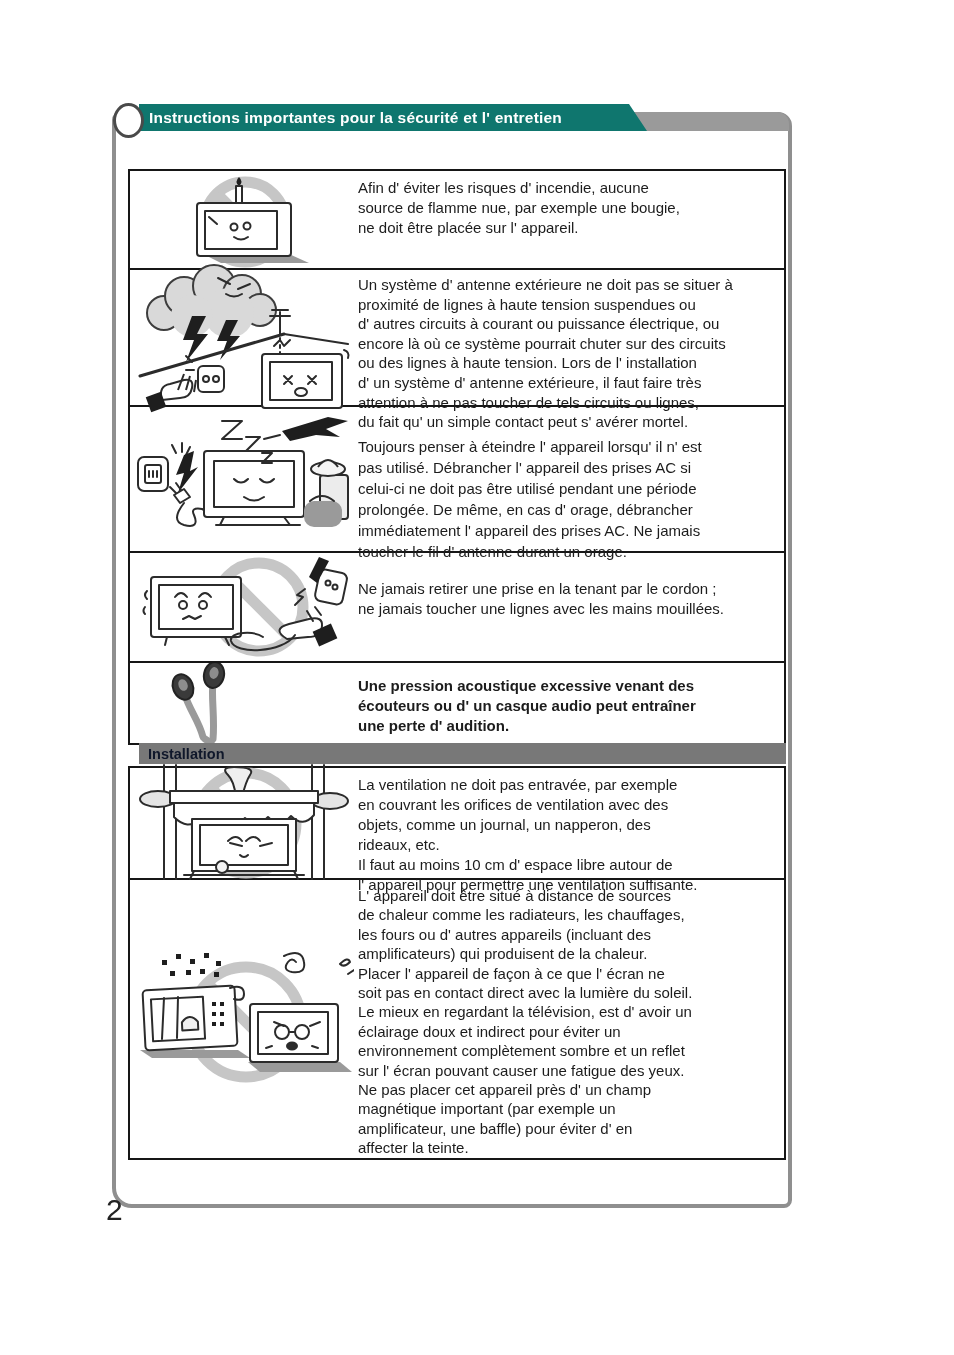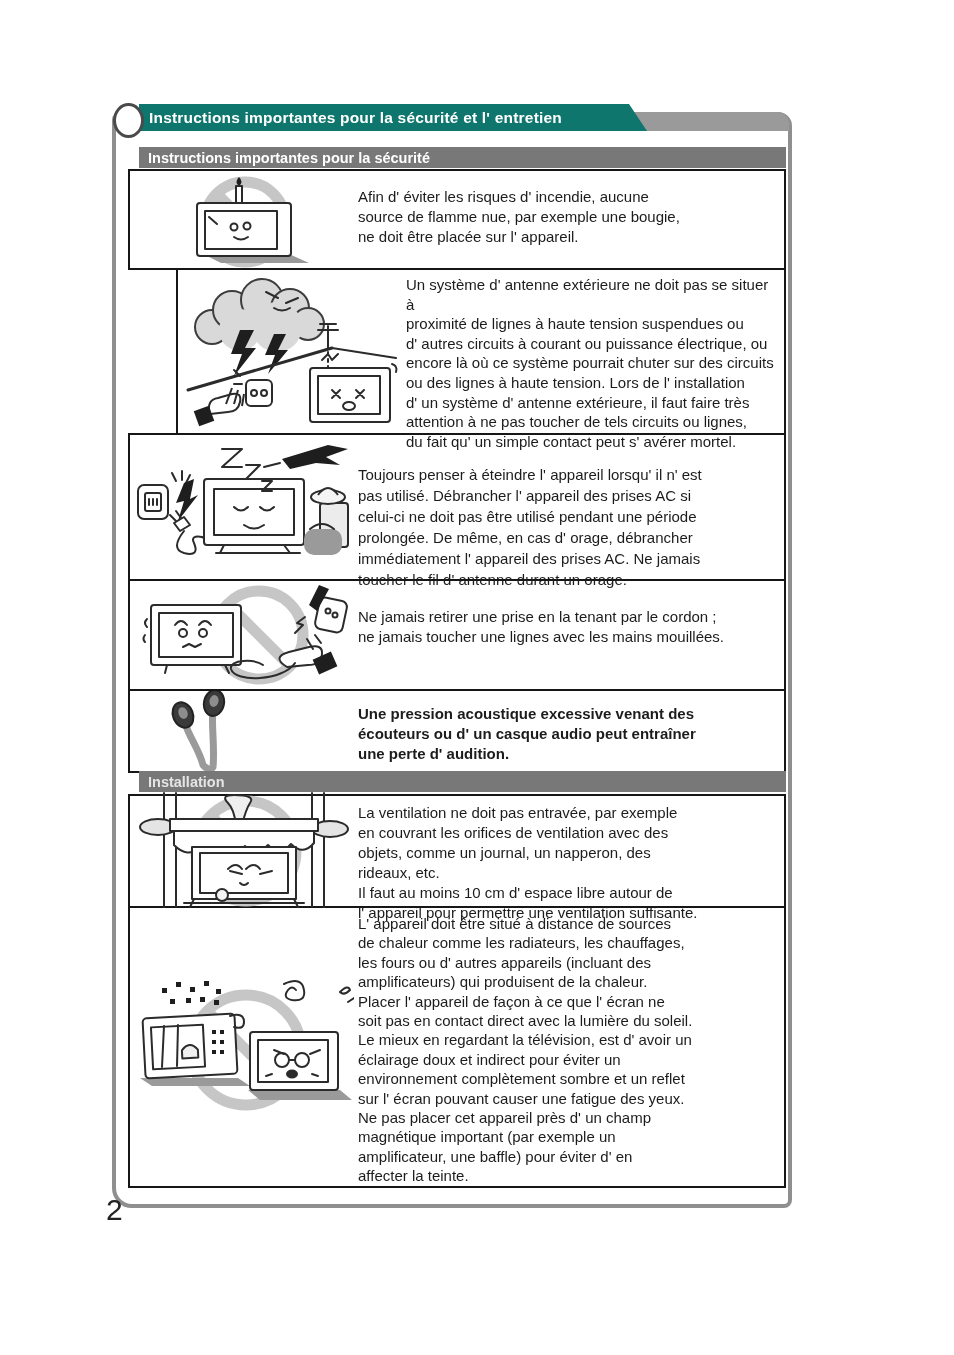--- a/index.html
+++ b/index.html
@@ -21,27 +21,27 @@
   .section-bar{position:absolute;left:139px;width:647px;height:21px;background:#787878;z-index:5;
          display:flex;align-items:center;}
   .section-bar span{color:#fff;font-weight:bold;font-size:14.5px;padding-left:9px;white-space:nowrap;}
   #sec-security{top:147px;}
 
   #table{position:absolute;left:128px;top:169px;width:658px;z-index:5;}
   .row{box-sizing:border-box;border:2px solid #161616;background:#fff;display:flex;}
   .row + .row{margin-top:-2px;}
   .pic{width:228px;flex:0 0 228px;display:flex;align-items:center;justify-content:center;}
   .txt{flex:1;font-size:15px;line-height:20px;white-space:pre-line;padding-right:8px;}
-  .r1{height:101px;}.r1 .txt{padding-top:16px;}
-  .r2{height:167px;margin-left:48px;}.r2 .txt{padding-top:5px;line-height:19.6px;}
+  .r1{height:101px;}.r1 .txt{padding-top:7px;}
+  .r2{height:139px;}.r2 .txt{padding-top:5px;line-height:19.6px;}
   .r3{height:148px;}.r3 .txt{padding-top:29px;line-height:21px;}
   .r4{height:112px;}.r4 .txt{padding-top:26px;}
   .r5{height:84px;font-weight:bold;} .r5 .txt{padding-top:13px;}
   .bar-inline{margin:-2px 0 0 11px;width:647px;height:21px;background:#787878;display:flex;align-items:center;position:relative;z-index:6;}
-  .bar-inline span{color:#e5e5e5;font-weight:bold;font-size:14.5px;padding-left:9px;}
+  .bar-inline span{color:#0f172a;font-weight:bold;font-size:14.5px;padding-left:9px;}
   .r6{height:114px;margin-top:2px;} .r6 .txt{padding-top:7px;}
   .r7{height:282px;margin-top:-2px;} .r7 .txt{padding-top:6px;line-height:19.4px;}
 
   #page-num{position:absolute;left:106px;top:1193px;font-size:30px;color:#222;z-index:6;}
 
   
   .ln{stroke:#2b2b2b;stroke-width:2;fill:none;stroke-linecap:round;stroke-linejoin:round;}
   .fw{fill:#fff;stroke:#2b2b2b;stroke-width:2;stroke-linejoin:round;}
   .bk{fill:#1e1e1e;stroke:none;}
   .ban{stroke:#c6c6c6;stroke-width:11;fill:none;}
@@ -53,23 +53,20 @@
 
 <div id="page">
 
   <div id="frame"></div>
   <div id="tab-strip"></div>
   <div id="title-bar">
     <span>Instructions importantes pour la sécurité  et  l' entretien</span>
   </div>
   <div id="corner-circle"></div>
 
-  <div class="section-bar" id="sec-security">
-    <span>Instructions importantes pour la sécurité</span>
-  </div>
 
   <div id="table">
 
     <div class="row r1">
       <div class="pic">
         <svg width="210" height="96" viewBox="0 0 210 96">
           <circle class="ban" cx="106" cy="50" r="40"></circle>
           <line class="ban" x1="78" y1="22" x2="134" y2="78"></line>
           <polygon class="sh" points="150,82 170,91 82,91 66,83"></polygon>
           <path class="bk" d="M100,5 q5,5 0,9 q-5,-4 0,-9"></path>

